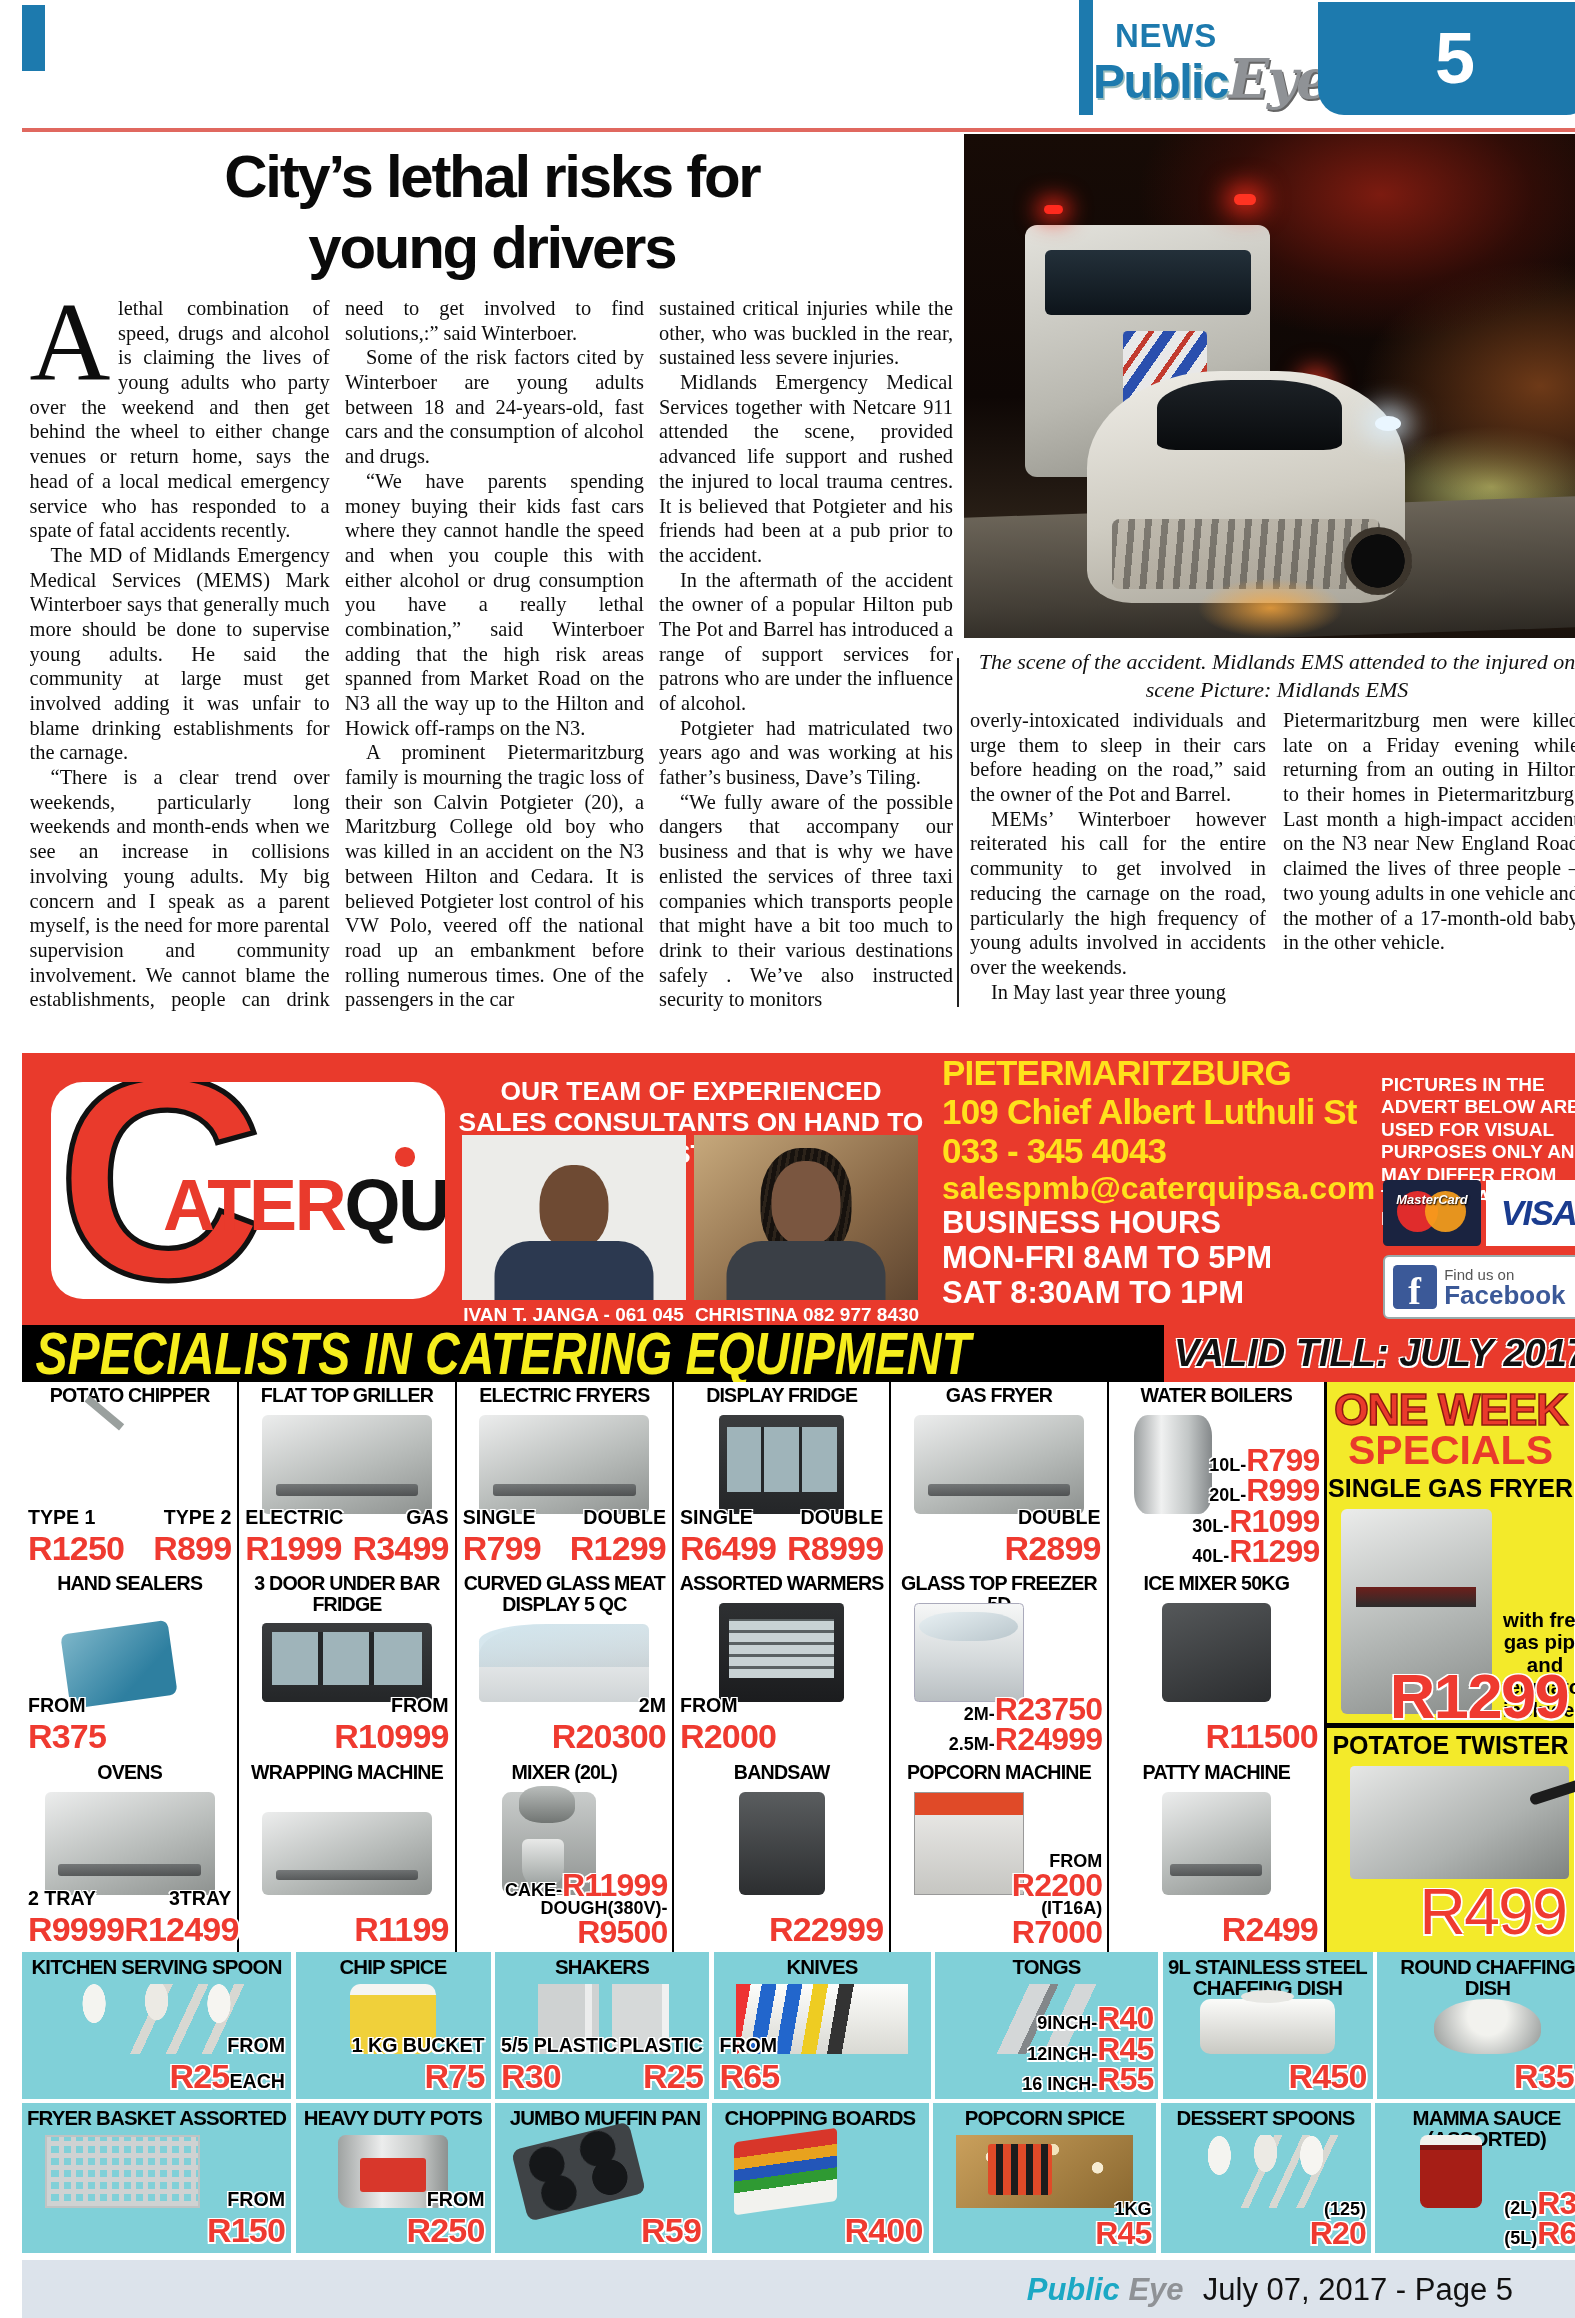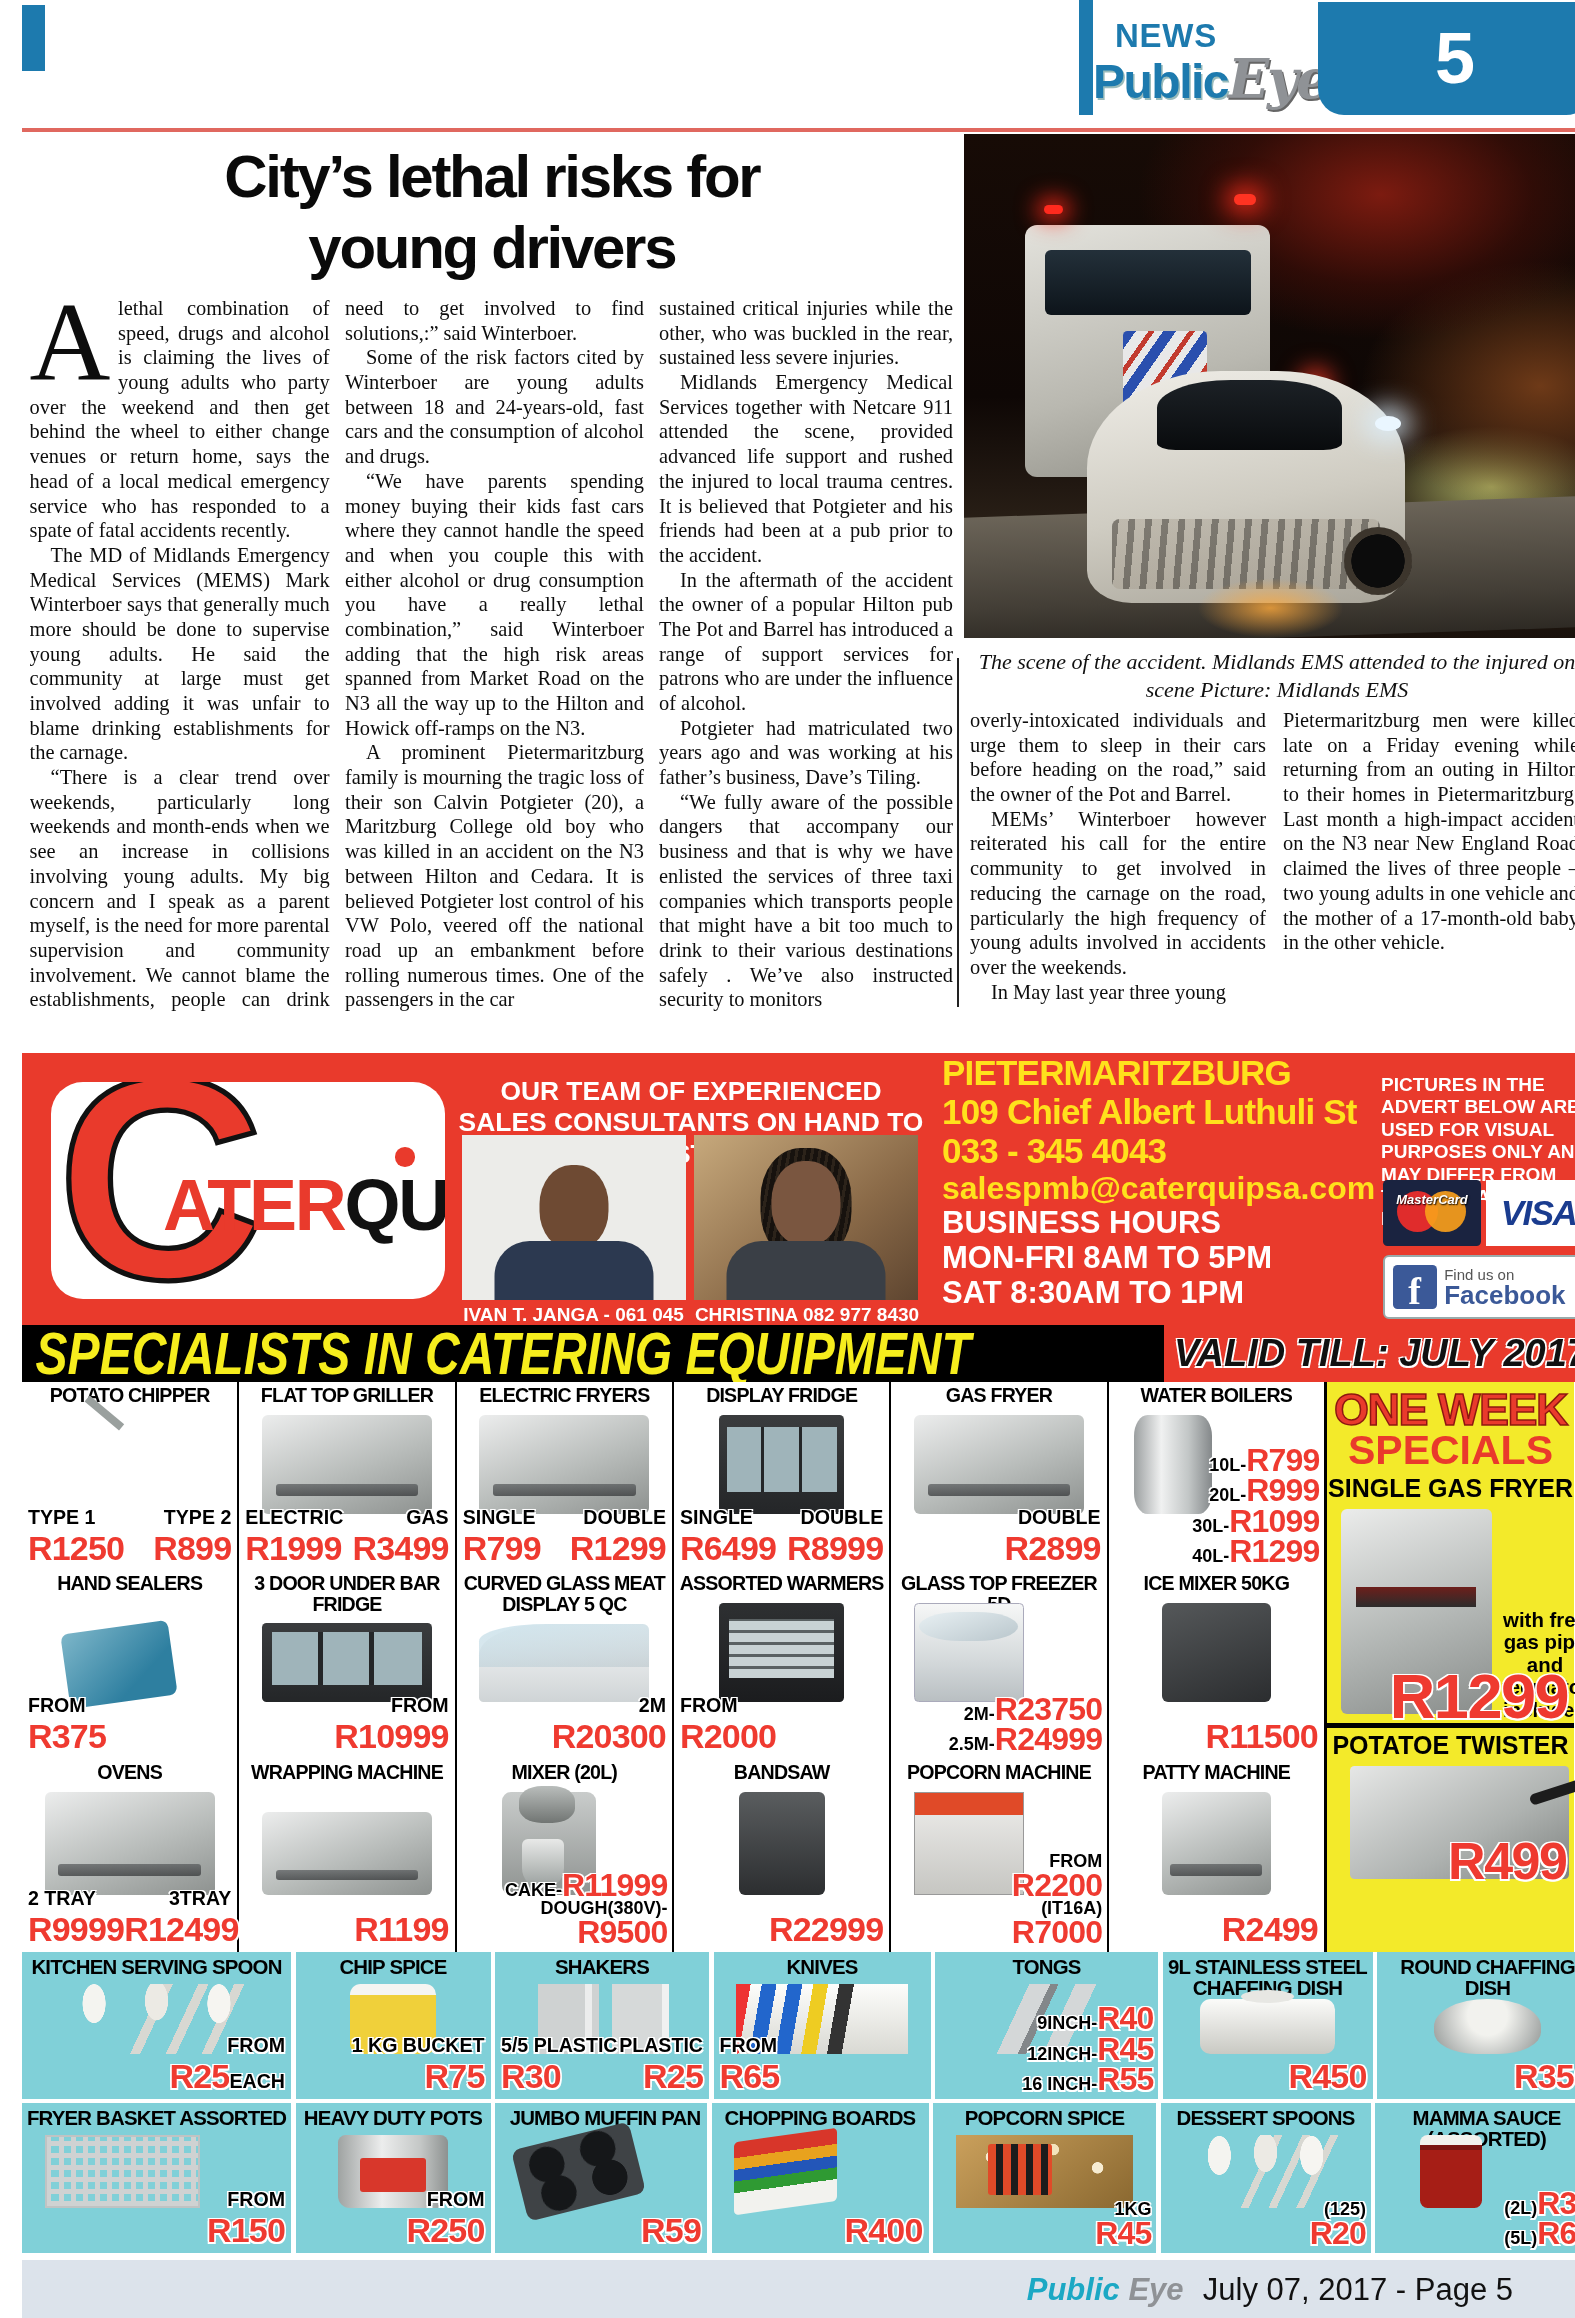--- a/index.html
+++ b/index.html
@@ -166,21 +166,21 @@
   .sp-fryerart:before{content:"";position:absolute;left:10%;top:38%;width:80%;height:10%;
       background:linear-gradient(#6d1f1b,#2c2c2c);}
   .sp-note{position:absolute;left:169px;top:227px;width:98px;text-align:center;color:#000;
            font-weight:bold;font-size:20.4px;line-height:1.1;}
   .sp-p1{position:absolute;right:6px;top:278px;color:#ef3a30;font-weight:bold;font-size:63px;letter-spacing:-1.5px;}
   .sp-div{position:absolute;left:0;top:341px;width:100%;height:4.5px;background:#000;}
   .sp-it2{position:absolute;left:0;top:349px;width:100%;text-align:center;color:#000;font-weight:bold;font-size:25px;}
   .sp-twistart{position:absolute;left:22.7px;top:384px;width:219px;height:113px;
       background:linear-gradient(150deg,#e6e7e6,#aeb2b0 60%,#7f8381);border-radius:4.5px;}
   .sp-twistart:after{content:"";position:absolute;right:-13.6px;top:21px;width:53px;height:10.6px;background:#1c1c1c;border-radius:5.3px;transform:rotate(-18deg);}
-  .sp-p2{position:absolute;right:7.6px;top:449px;color:#ef3a30;font-weight:bold;font-size:52px;letter-spacing:-1.5px;}
+  .sp-p2{position:absolute;right:7.6px;top:493px;color:#ef3a30;font-weight:normal;font-size:64px;letter-spacing:-1.5px;}
 
   
   .a-steel{background:linear-gradient(158deg,#eceded,#b8bcba 55%,#8d918f);border-radius:6px;}
   .a-steel:after{content:"";position:absolute;left:8%;bottom:18%;width:84%;height:12%;
       background:linear-gradient(#55585a,#2e3032);border-radius:3px;opacity:.7;}
   .a-cyl{left:35%;right:35%;background:linear-gradient(90deg,#9b9fa0,#f0f1f1 35%,#c2c6c6 70%,#84888a);
          border-radius:13.6px/21px;}
   .a-chipper{left:42%;right:42%;background:linear-gradient(90deg,#aeb2b0,#e9eae9 50%,#9c a09e);border-radius:4.5px;}
   .a-chipper:before{content:"";position:absolute;left:-30px;top:-6px;width:45px;height:7.6px;background:#9aa09e;transform:rotate(40deg);}
   .a-sealer{left:20%;right:30%;top:30%;background:linear-gradient(140deg,#7db6c9,#2e7fa0 70%);border-radius:7.6px;transform:rotate(-8deg);}

